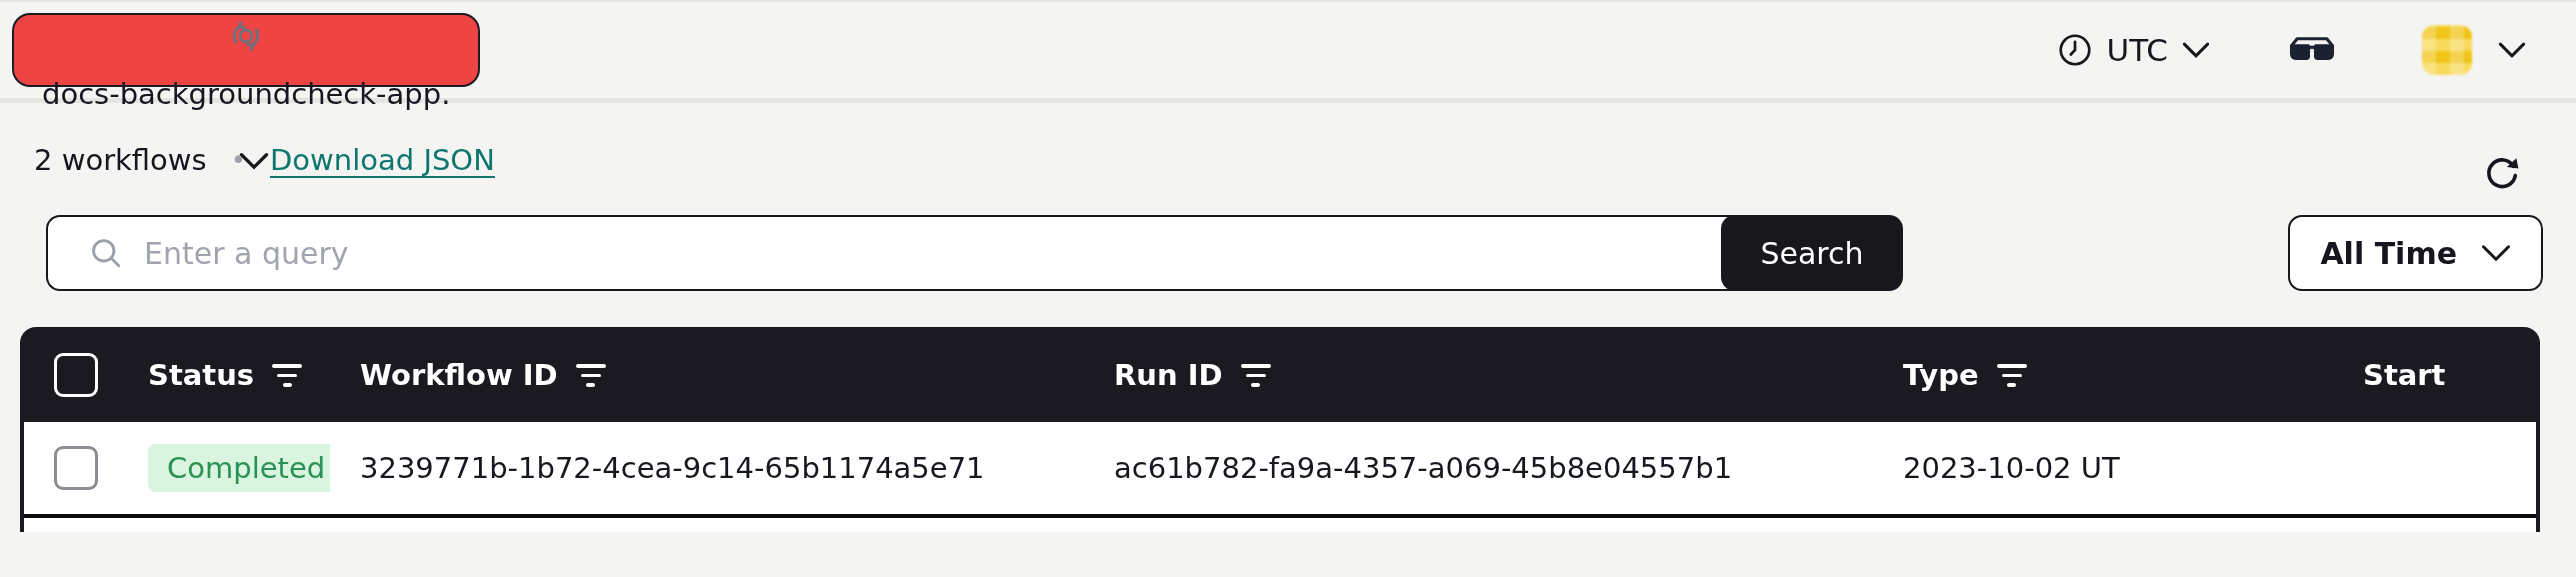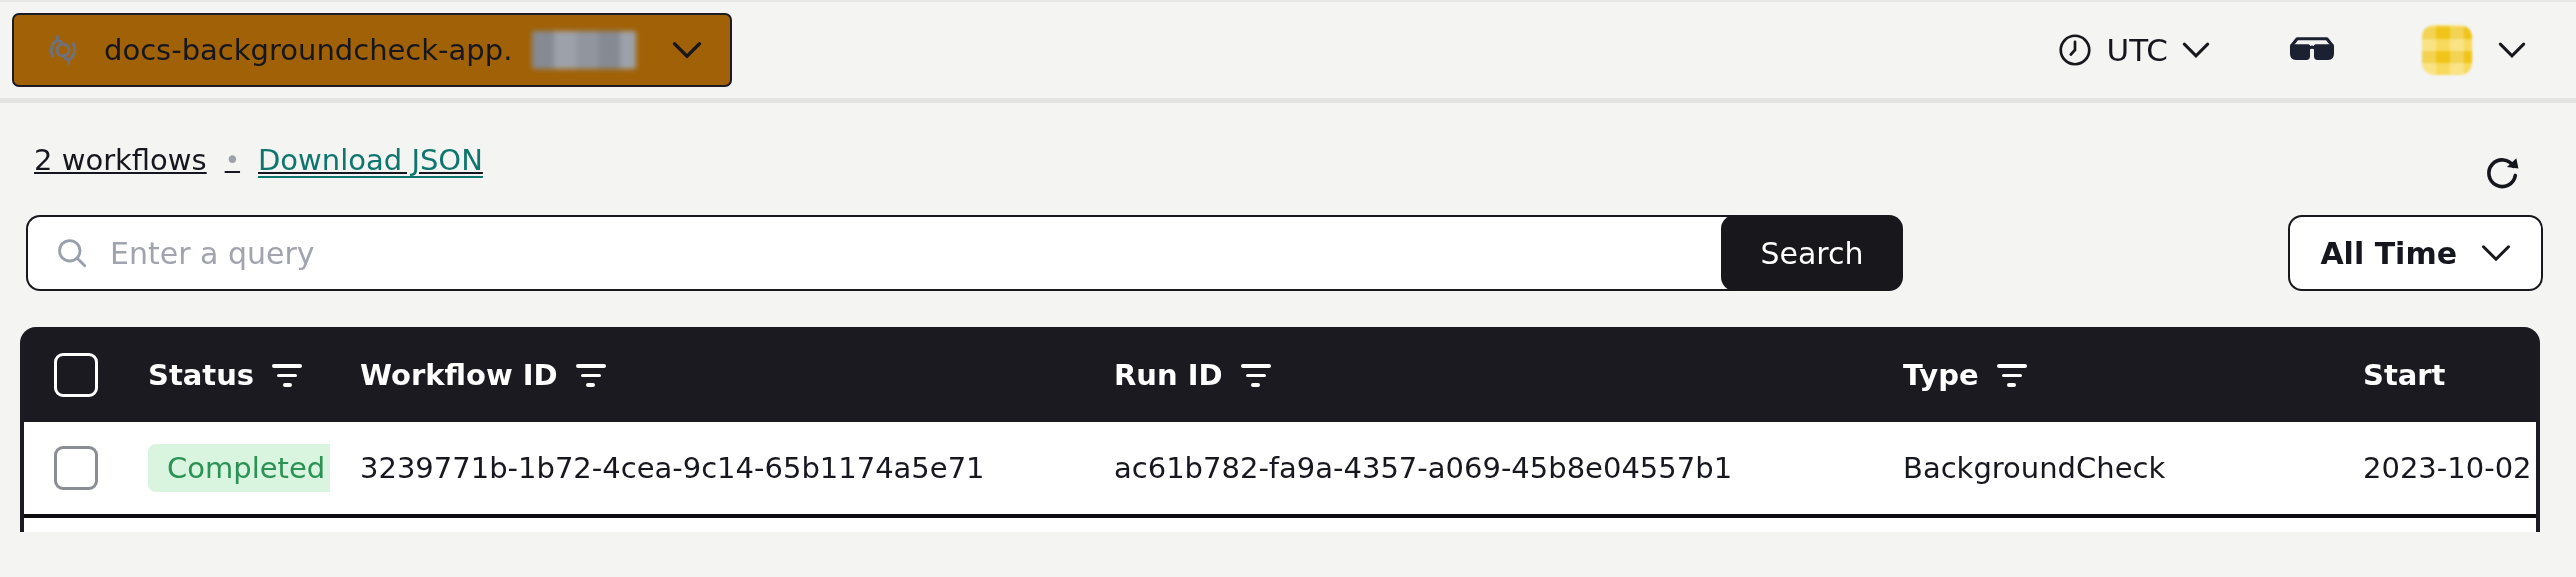--- a/index.html
+++ b/index.html
@@ -13,22 +13,22 @@
   
   .topnav {
     height:103px; background:#f4f4f3;
     border-top:2px solid #e6e6e4;
     border-bottom:5px solid #e4e4e2;
     display:flex; align-items:center; justify-content:space-between;
     padding:0 50px 0 12px;
   }
   .ns-select {
     display:flex; align-items:center; gap:20px;
-    background:#a16207; border:2.5px solid #1b1b26; border-radius:7px;
-    height:74px; padding:0 28px; cursor:pointer;
+    background:#ef4444; border:2.5px solid #1b1b26; border-radius:18px;
+    height:74px; padding:0 28px; cursor:pointer;flex-direction:column;
   }
   .ns-select .label { font-size:29px; font-weight:500; color:#16161f; white-space:nowrap; }
   .redacted {
     width:104px; height:38px; border-radius:3px;
     background:
       repeating-linear-gradient(90deg,#aeb1b8 0 22px, #cccfd4 22px 44px, #bdc0c6 44px 66px),
       #c4c7cc;
     background-blend-mode:multiply;
     filter:blur(2.5px);
   }
@@ -42,35 +42,35 @@
     background:
       repeating-linear-gradient(90deg, rgba(255,255,255,.25) 0 14px, rgba(0,0,0,0) 14px 28px),
       repeating-linear-gradient(0deg, rgba(255,240,160,.5) 0 12px, rgba(0,0,0,0) 12px 24px),
       #f0c419;
     filter:blur(0.8px);
   }
 
   
   .main { padding-top:30px; position:relative; }
   .page-title { font-size:49px; font-weight:600; letter-spacing:0.5px; color:#16161f; margin-left:34px; }
-  .meta-row { display:flex; align-items:center; gap:18px; margin:10px 0 0 34px; font-size:29px;text-decoration:underline; }
+  .meta-row { display:flex; align-items:center; gap:24px; margin:10px 0 0 34px; font-size:29px; }
   .meta-dot { color:#9ea1a8; font-size:26px; }
   .dl-link { color:#0f766e; text-decoration:underline; text-underline-offset:6px; text-decoration-thickness:2px; cursor:pointer; }
   .refresh-btn {
     position:absolute; top:48px; right:52px; cursor:pointer;
     width:44px; height:44px; display:flex; align-items:center; justify-content:center;
   }
 
   
   .search-row { display:flex; align-items:center; margin:38px 33px 0 26px; }
   .search-group { display:flex; width:1877px; height:76px; }
   .search-box {
     flex:1; display:flex; align-items:center; gap:20px;
     background:#fff; border:2.5px solid #17171c; border-radius:14px 0 0 14px;
-    border-right:none; padding:0 26px;
+    border-right:none; padding:0 40px;margin-left:20px;
   }
   .search-input {
     flex:1; border:none; outline:none; font-size:30px; color:#16161f;
     font-family:"DejaVu Sans","Liberation Sans",sans-serif; background:transparent;
   }
   .search-input::placeholder { color:#a1a4ae; }
   .search-btn {
     width:182px; background:#17171c; color:#fff; border:none; cursor:pointer;
     font-size:30px; font-family:"DejaVu Sans","Liberation Sans",sans-serif;
     border-radius:14px; margin-left:-14px;
@@ -266,23 +266,20 @@
       </div>
       <div class="td col-status">
         <span class="badge">Completed</span>
       </div>
       <div class="td col-wfid">
         <a class="cell-link">3239771b-1b72-4cea-9c14-65b1174a5e71</a>
       </div>
       <div class="td col-runid">
         <a class="cell-link">ac61b782-fa9a-4357-a069-45b8e04557b1</a>
       </div>
-      <div class="td col-type">
-        <a class="cell-link">BackgroundCheck</a>
-      </div>
       <div class="td col-start">2023-10-02 UT</div>
     </div>
 
     <div class="row-sep"></div>
     <div class="row-next"></div>
   </div>
 
 </div>
 
 

